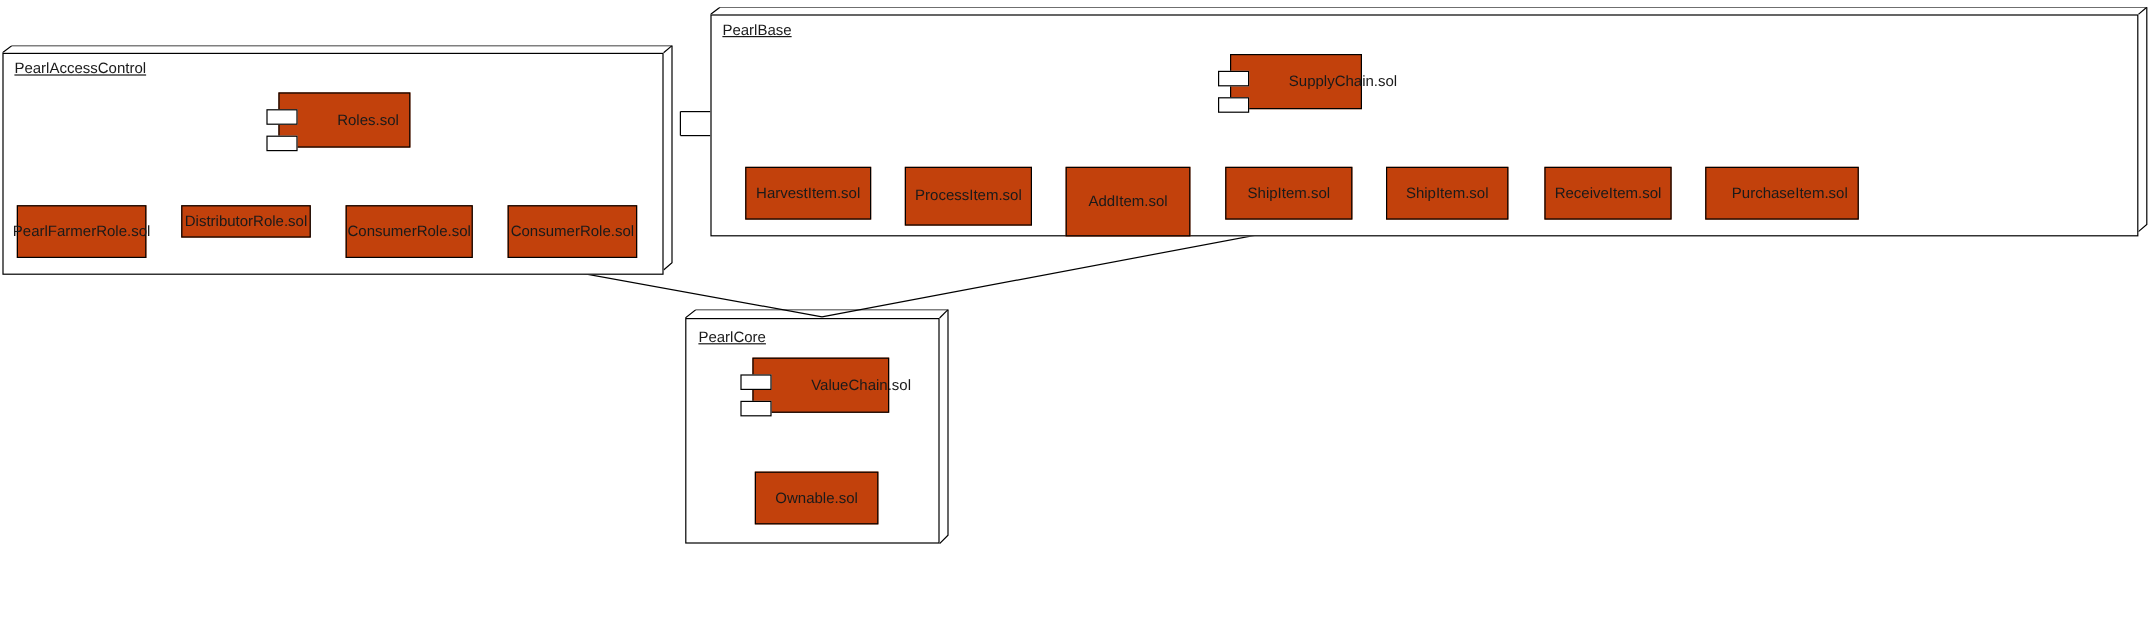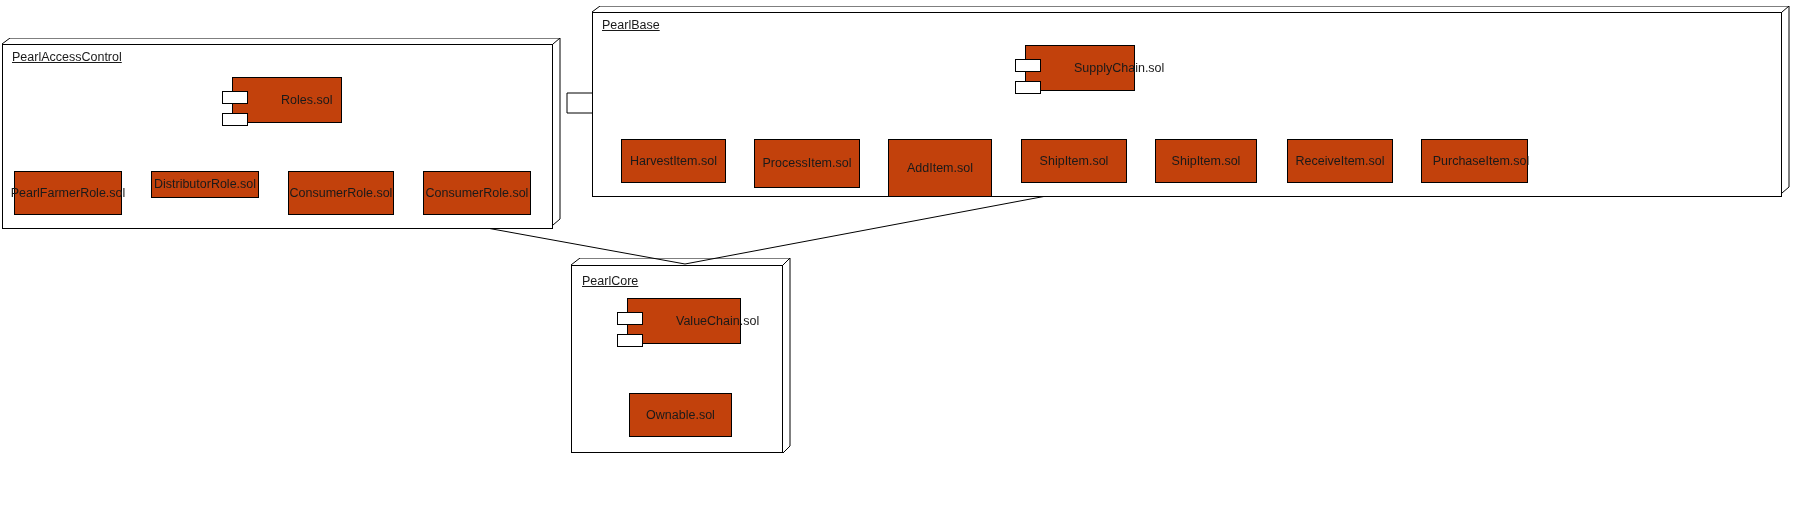--- a/index.html
+++ b/index.html
@@ -190,21 +190,21 @@
     </div>
     <div class="component" style="left:429px; top:133px; width:106px; height:44px;">
       <span class="cname">ShipItem.sol</span>
     </div>
     <div class="component" style="left:563px; top:133px; width:102px; height:44px;">
       <span class="cname">ShipItem.sol</span>
     </div>
     <div class="component" style="left:695px; top:133px; width:106px; height:44px;justify-content:center;">
       <span class="cname">ReceiveItem.sol</span>
     </div>
-    <div class="component" style="left:829px; top:133px; width:107px; height:44px;padding-left:13px;">
+    <div class="component" style="left:829px; top:133px; width:128px; height:44px;padding-left:13px;">
       <span class="cname">PurchaseItem.sol</span>
     </div>
   </div>
 
   <div class="package" style="left:571px; top:258px; width:222px; height:200px;">
     <svg class="pkg-3d" width="222" height="200" viewBox="0 0 222 200">
       <path class="solid" d="M 0 7 L 9 0 L 219 0 L 219 188 L 212 195"></path>
       <path class="solid" d="M 212 7 L 219 0"></path>
     </svg>
     <div class="pkg-body" style="width:212px; height:188px; top:7px;"></div>

